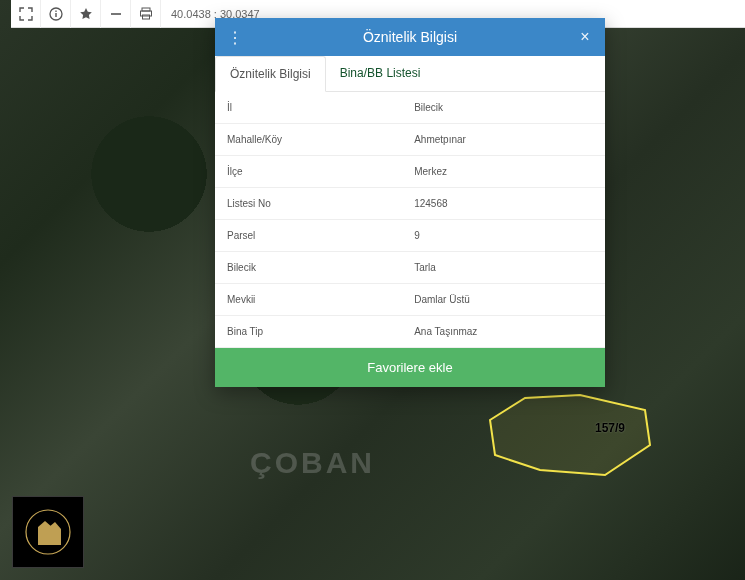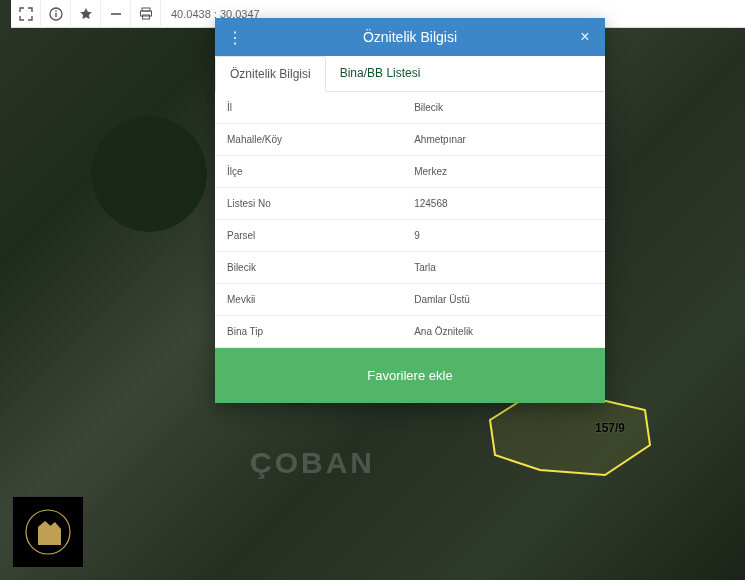--- a/index.html
+++ b/index.html
@@ -124,21 +124,21 @@
   .attrs tr { border-bottom: 1px solid #eee; }
   .attrs td {
     padding: 10px 12px;
     vertical-align: middle;
   }
   .attrs td.key { width: 48%; }
   .fav-btn {
     background: #53b567;
     color: #fff;
     text-align: center;
-    padding: 20px;
+    padding: 12px;
     font-size: 13px;
     cursor: pointer;
   }
   .watermark {
     position: absolute;
     top: 50%; left: 50%;
     transform: translate(-50%, -50%) rotate(-20deg);
     font-size: 44px;
     color: rgba(255,255,255,0.12);
     font-weight: bold;
@@ -253,21 +253,21 @@
         <tr>
           <td class="key">Bilecik</td>
           <td>Tarla</td>
         </tr>
         <tr>
           <td class="key">Mevkii</td>
           <td>Damlar Üstü</td>
         </tr>
         <tr>
           <td class="key">Bina Tip</td>
-          <td>Ana Öznitelik</td>
+          <td>Ana Taşınmaz</td>
         </tr>
       </tbody>
   </table>
   <div class="fav-btn">Favorilere ekle</div>
 </div>
 
 <div class="logo">
   <svg viewBox="0 0 50 50">
     <circle cx="25" cy="25" r="22" stroke="#c9a857" stroke-width="1.2" fill="none"></circle>
     <path d="M15 38 L15 20 L22 14 L29 20 L29 38 Z M20 38 L20 25 L32 15 L38 22 L38 38 Z" fill="#c9a857" opacity="0.95"></path>

